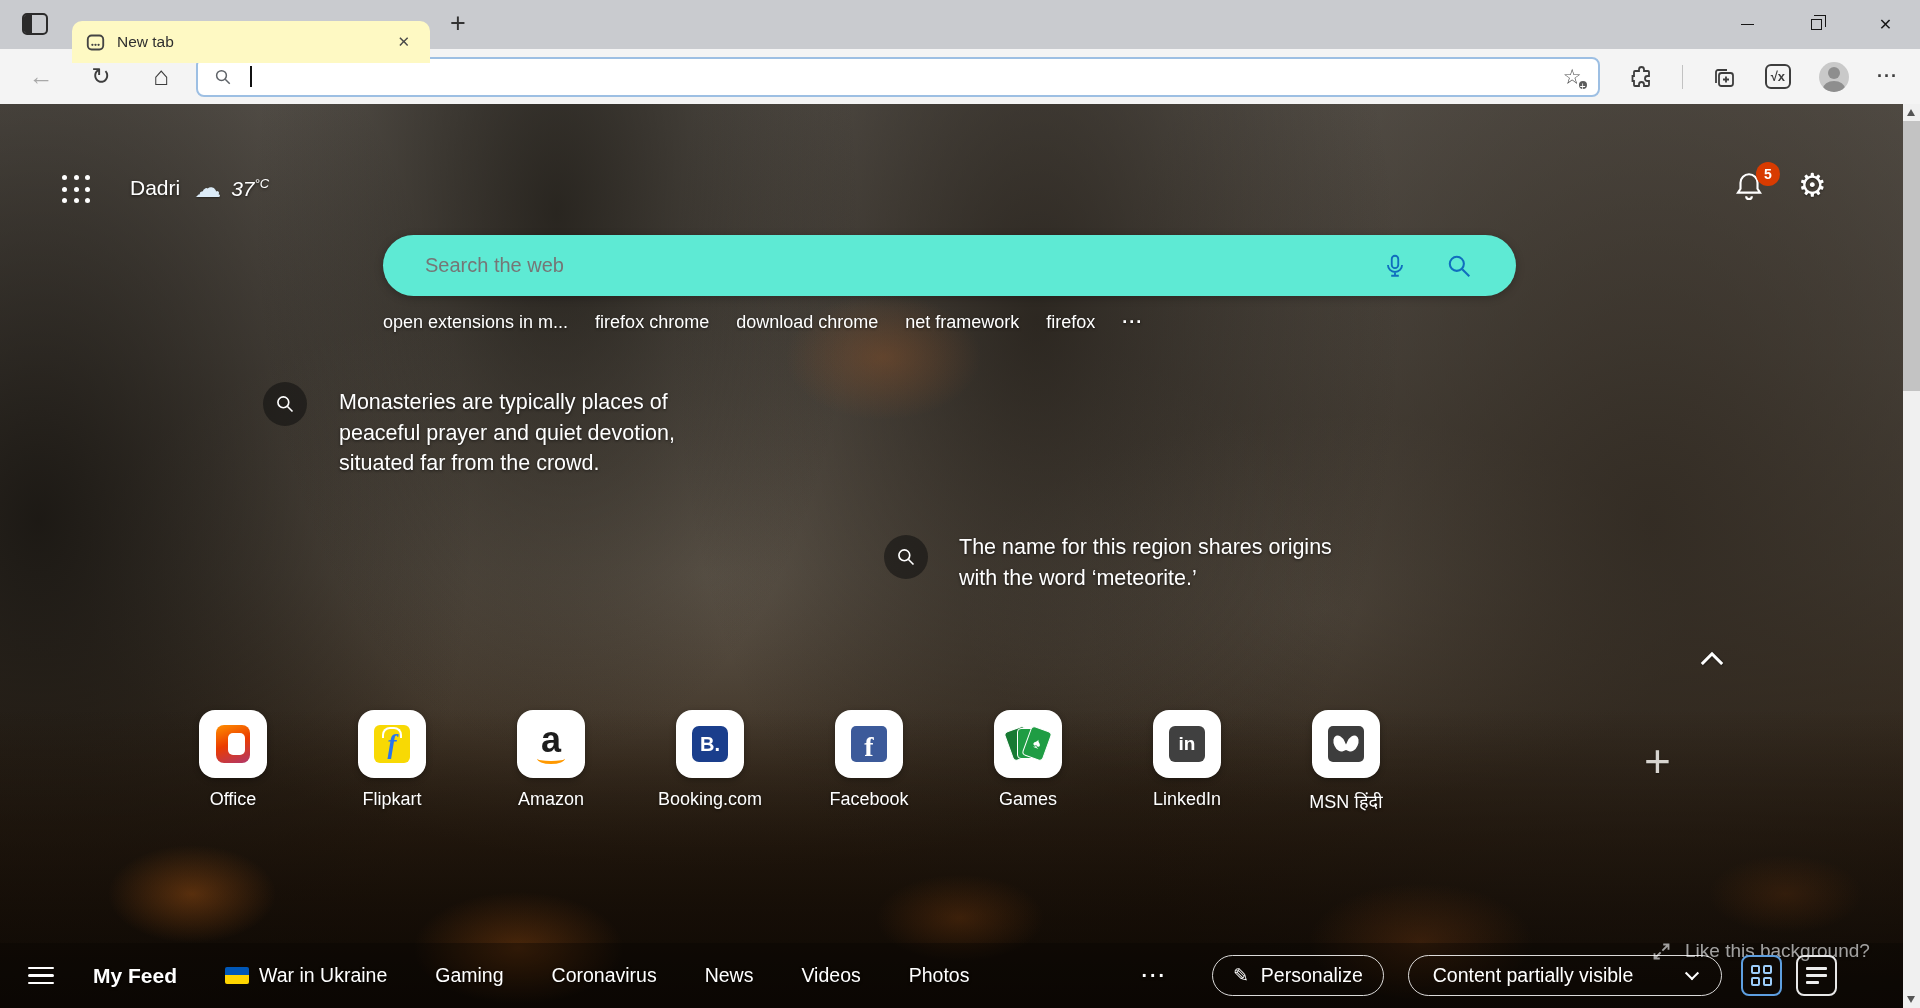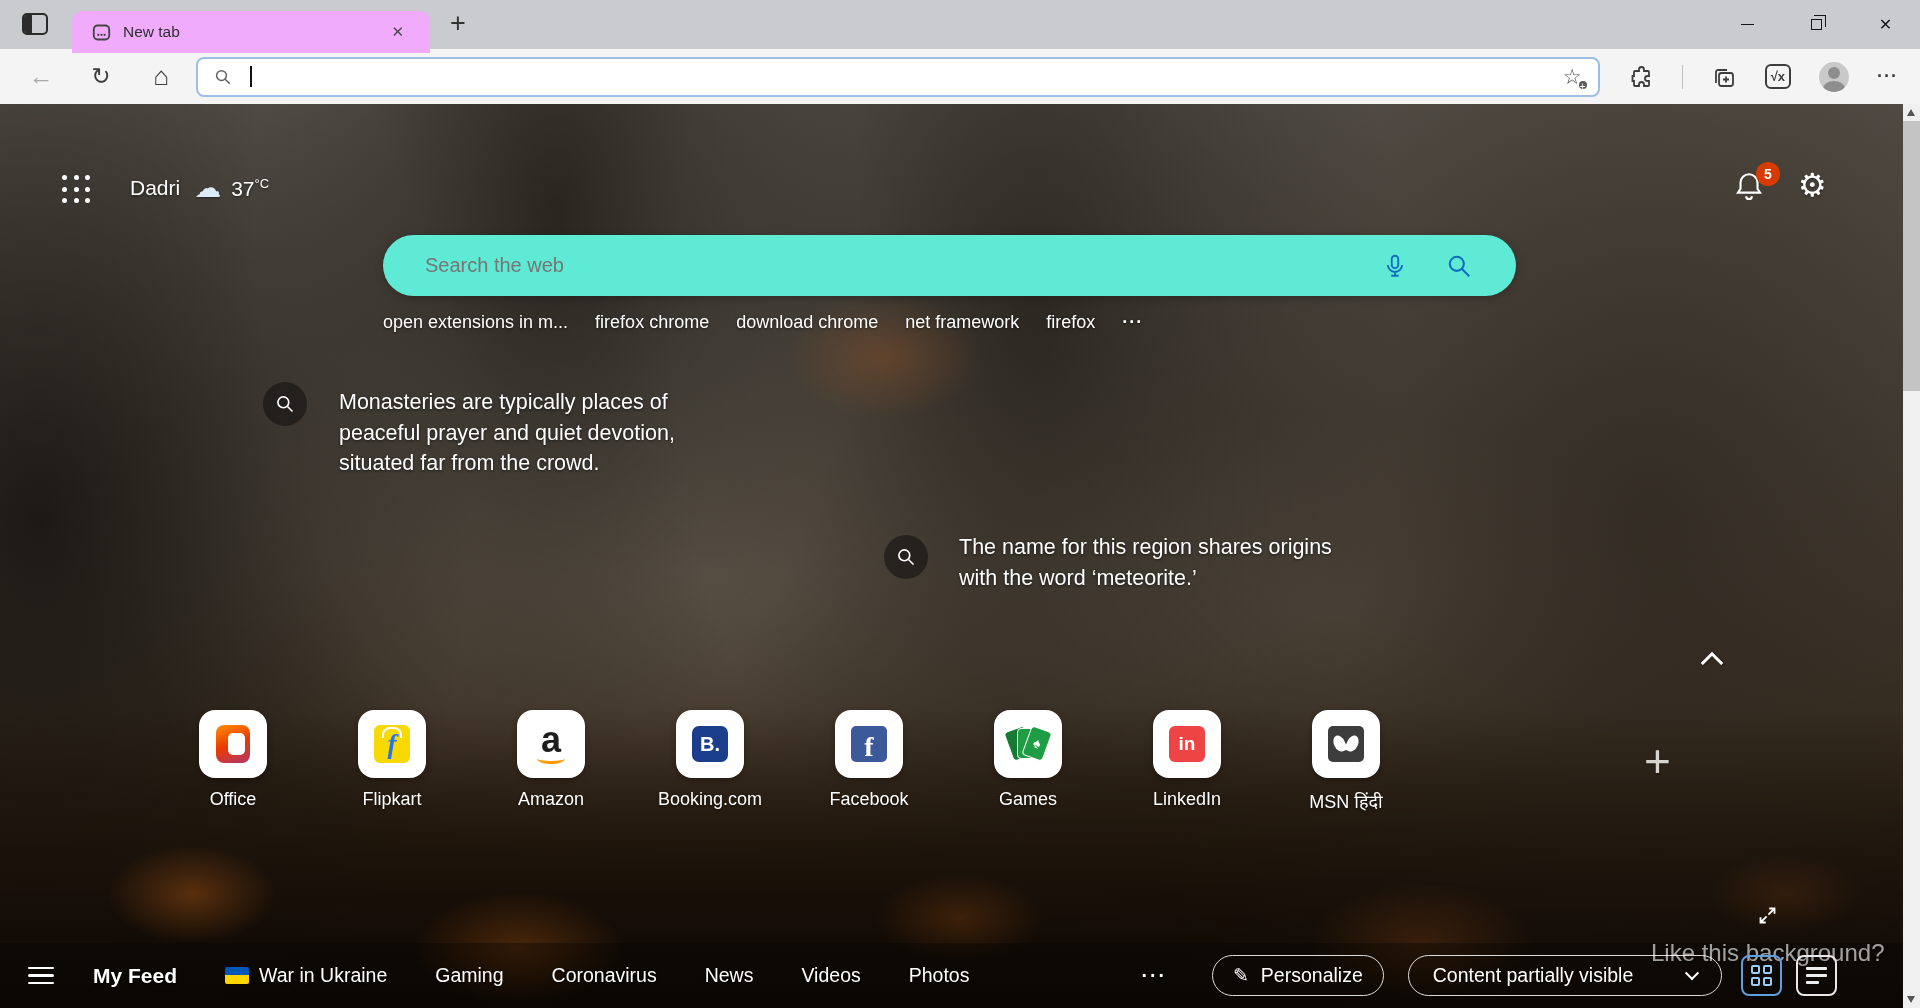--- a/index.html
+++ b/index.html
@@ -5,22 +5,22 @@
   * { margin:0; padding:0; box-sizing:border-box; }
   html,body { width:1920px; height:1008px; overflow:hidden;
     font-family:"Liberation Sans","DejaVu Sans",sans-serif; background:#fff; }
 
   
   .tab-strip { position:relative; height:49px; background:#c9cbcf; }
   .tab-actions { position:absolute; left:22px; top:13px; width:26px; height:22px;
     border:2px solid #2b2b2b; border-radius:5px; }
   .tab-actions::before { content:""; position:absolute; left:0; top:0; bottom:0; width:8px;
     background:#2b2b2b; border-radius:2px 0 0 2px; }
-  .tab { position:absolute; left:72px; top:11px; width:358px; height:42px; background:#f0abfc;
-    border-radius:10px 10px 0 0; display:flex; align-items:center; padding:0 20px; }
+  .tab { position:absolute; left:72px; top:21px; width:358px; height:42px; background:#fef9c3;
+    border-radius:10px 10px 0 0; display:flex; align-items:center; padding:0 14px; }
   .tab-title { flex:1; font-size:15.5px; color:#2f2f2f; margin-left:12px; white-space:nowrap; }
   .tab-close { font-size:15px; color:#4a4a4a; padding:2px 6px; }
   .new-tab-btn { position:absolute; left:442px; top:8px; font-size:27px; font-weight:200; color:#333;
     width:32px; text-align:center; }
   .win-controls { position:absolute; right:0; top:0; height:49px; display:flex; }
   .win-btn { width:69px; height:49px; display:flex; align-items:center; justify-content:center;
     color:#161616; font-size:16px; font-weight:300; }
   .ic-minimize { display:block; width:13px; height:0; border-top:1.6px solid #161616; }
   .ic-restore { position:relative; width:11px; height:11px; border:1.5px solid #161616; background:#c9cbcf; }
   .ic-restore::before { content:""; position:absolute; left:2px; top:-5px; width:11px; height:11px;
@@ -75,21 +75,21 @@
   .wtxt { color:#fff; text-shadow:0 1px 3px rgba(0,0,0,.6); }
 
   
   .waffle { position:absolute; left:62px; top:71px; width:30px; height:30px;
     display:grid; grid-template-columns:repeat(3,1fr); gap:5px; }
   .waffle i { width:5px; height:5px; border-radius:50%; background:#fff; }
   .weather { position:absolute; left:130px; top:68px; display:flex; align-items:center; }
   .weather .loc { font-size:21px; }
   .weather .cloud { font-size:27px; color:#dcebf7; margin:0 10px 0 14px;
     text-shadow:0 1px 2px rgba(0,0,0,.4); }
-  .weather .temp { font-size:21px; }
+  .weather .temp { font-size:21px;font-style:italic; }
   .weather .unit { font-size:13px; vertical-align:8px; }
   .bell { position:absolute; left:1732px; top:66px; width:36px; height:36px; }
   .badge { position:absolute; right:-12px; top:-8px; min-width:24px; height:24px; border-radius:50%;
     background:#d83b01; color:#fff; font-size:14px; font-weight:bold; display:flex;
     align-items:center; justify-content:center; }
   .gear { position:absolute; left:1798px; top:62px; font-size:32px; color:#fff;
     text-shadow:0 1px 2px rgba(0,0,0,.5); }
 
   
   .search-pill { position:absolute; left:383px; top:131px; width:1133px; height:61px;
@@ -144,31 +144,31 @@
     display:flex; align-items:flex-end; justify-content:center;
     font:bold 28px "Liberation Serif",serif; line-height:30px; }
   .ic-games { position:relative; width:44px; height:40px; }
   .ic-games i { position:absolute; left:11px; top:4px; width:22px; height:31px; background:#1f9d44;
     border:1.5px solid #fff; border-radius:4px; }
   .ic-games i:nth-child(1){ transform:translateX(-9px) rotate(-20deg); background:#177a33; }
   .ic-games i:nth-child(3){ transform:translateX(9px) rotate(20deg); }
   .ic-games .pip { position:absolute; left:11px; top:4px; width:22px; height:31px;
     transform:translateX(9px) rotate(20deg); color:#fff; font-size:14px; text-align:center;
     line-height:31px; }
-  .ic-li { width:36px; height:36px; background:#ef4444; border-radius:6px; color:#fff;
+  .ic-li { width:36px; height:36px; background:#404040; border-radius:6px; color:#fff;
     display:flex; align-items:center; justify-content:center; font-weight:bold; font-size:19px; }
   .ic-msn { width:36px; height:36px; background:#3d3d3d; border-radius:5px; position:relative; }
   .ic-msn::before,.ic-msn::after { content:""; position:absolute; top:9px; width:11px; height:17px;
     background:#fff; }
   .ic-msn::before { left:6px; border-radius:60% 60% 10% 60%; transform:rotate(-24deg); }
   .ic-msn::after { right:6px; border-radius:60% 60% 60% 10%; transform:rotate(24deg); }
 
   
-  .like-bg { position:absolute; left:1651px; top:801px; display:flex; align-items:center;
-    gap:13px; font-size:24px;flex-direction:column; }
+  .like-bg { position:absolute; left:1651px; top:836px; display:flex; align-items:center;
+    gap:13px; font-size:19px; }
 
   
   .feed-bar { position:absolute; left:0; right:0; bottom:0; height:65px;
     background:rgba(8,6,3,.38); display:flex; align-items:center; padding-left:28px; }
   .hamburger { width:26px; display:flex; flex-direction:column; gap:5px; margin-right:39px; }
   .hamburger i { height:2.5px; background:#fff; border-radius:2px; }
   .feed-item { font-size:19.5px; margin-right:48px; white-space:nowrap; display:flex;
     align-items:center; gap:10px; }
   .feed-item.active { font-weight:bold; font-size:21px; }
   .ua-flag { width:24px; height:17px; border-radius:2px;

